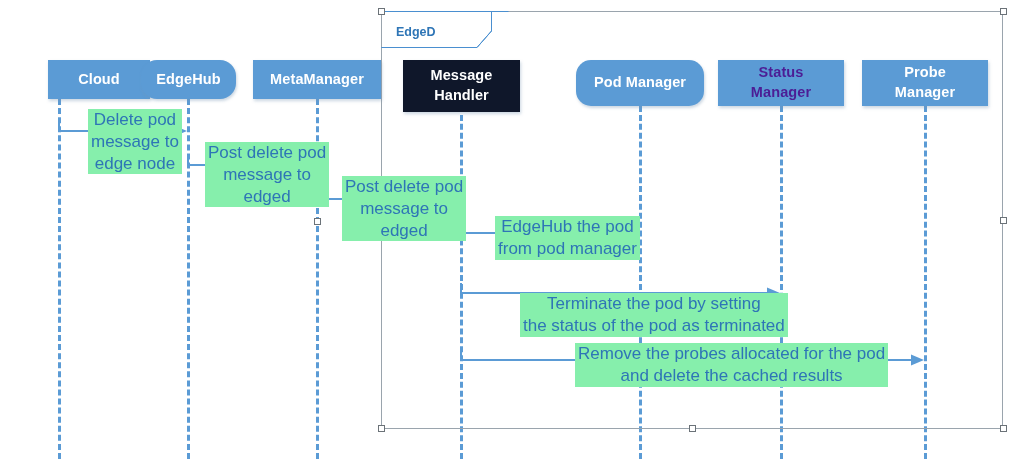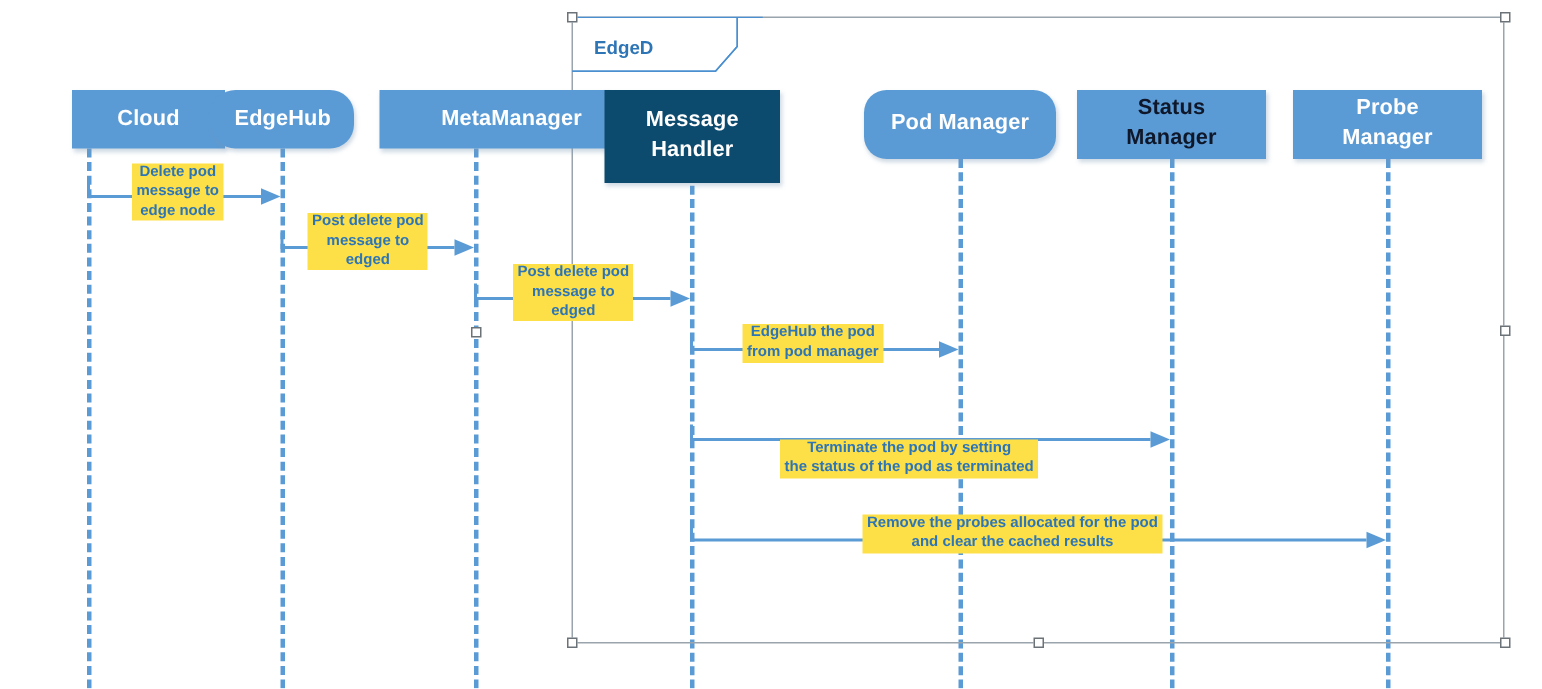--- a/index.html
+++ b/index.html
@@ -76,28 +76,27 @@
     box-sizing: border-box;
     z-index: 9;
   }
 
   
   .msg { position: absolute; z-index: 5; }
   .msg svg { display: block; overflow: visible; }
   .msg-label {
     position: absolute;
     color: #2E75B6;
-    font-size: 10px;
+    font-size: 17px;
     line-height: 1.28;
     text-align: center;
     white-space: pre-line;
     z-index: 6;
-    background: #fde047;
+    background: #86efac;
     padding: 0 3px;
-    font-weight: bold;
   }
 </style>
 </head>
 <body>
 
 <div id="canvas">
 
   <div class="frame" style="left:381px; top:11px; width:622px; height:418px;"></div>
 
   <div class="frame-tab" style="left:381px; top:11px;">
@@ -125,30 +124,30 @@
       <div class="lifeline" style="left: 780px; top: 106px; height: 353px;"></div>
       <div class="lifeline" style="left: 924px; top: 106px; height: 353px;"></div>
     </div>
   <div id="participants">
       <div class="participant" style="left: 8px; top: 60px; width: 102px; height: 39px; background: rgb(91, 155, 213); color: rgb(255, 255, 255); margin-left: 40px;">
         <span>Cloud</span>
       </div>
       <div class="participant" style="left: 141px; top: 60px; width: 95px; height: 39px; background: rgb(91, 155, 213); color: rgb(255, 255, 255); border-radius: 16px;">
         <span>EdgeHub</span>
       </div>
-      <div class="participant" style="left: 253px; top: 60px; width: 128px; height: 39px; background: rgb(91, 155, 213); color: rgb(255, 255, 255); padding-left: 24px;">
+      <div class="participant" style="left: 253px; top: 60px; width: 128px; height: 39px; background: rgb(91, 155, 213); color: rgb(255, 255, 255);">
         <span>MetaManager</span>
       </div>
-      <div class="participant" style="left: 403px; top: 60px; width: 117px; height: 62px; background: #0c4a6e; color: rgb(255, 255, 255);">
+      <div class="participant" style="left: 403px; top: 60px; width: 117px; height: 52px; background: #0f172a; color: rgb(255, 255, 255);">
         <span>Message<br>Handler</span>
       </div>
       <div class="participant" style="left: 576px; top: 60px; width: 128px; height: 46px; background: rgb(91, 155, 213); color: rgb(255, 255, 255); border-radius: 15px;">
         <span>Pod Manager</span>
       </div>
-      <div class="participant" style="left: 718px; top: 60px; width: 126px; height: 46px; background: rgb(91, 155, 213); color: #0f172a;">
+      <div class="participant" style="left: 718px; top: 60px; width: 126px; height: 46px; background: rgb(91, 155, 213); color: #4c1d95;">
         <span>Status<br>Manager</span>
       </div>
       <div class="participant" style="left: 862px; top: 60px; width: 126px; height: 46px; background: rgb(91, 155, 213); color: rgb(255, 255, 255);">
         <span>Probe<br>Manager</span>
       </div>
     </div>
   <div id="messages">
       <div class="msg" style="left: 39px; top: 115px; width: 169px; height: 30px;">
         <svg width="169" height="30" viewBox="0 0 169 30">
           <path d="M20,6 L20,16 L135,16" fill="none" stroke="#5B9BD5" stroke-width="2"></path>
@@ -192,16 +191,16 @@
       </div>
       <div class="msg-label" style="color: rgb(46, 117, 182); left: 520px; top: 293px;">Terminate the pod by setting
 the status of the pod as terminated</div>
       <div class="msg" style="left: 441px; top: 344px; width: 504px; height: 30px;">
         <svg width="504" height="30" viewBox="0 0 504 30">
           <path d="M20,6 L20,16 L470,16" fill="none" stroke="#5B9BD5" stroke-width="2"></path>
           <path d="M470,10.5 L483,16 L470,21.5 Z" fill="#5B9BD5"></path>
         </svg>
       </div>
       <div class="msg-label" style="color: rgb(46, 117, 182); left: 575px; top: 343px;">Remove the probes allocated for the pod
-and clear the cached results</div>
+and delete the cached results</div>
     </div>
 
 </div>
 
 </body></html>

